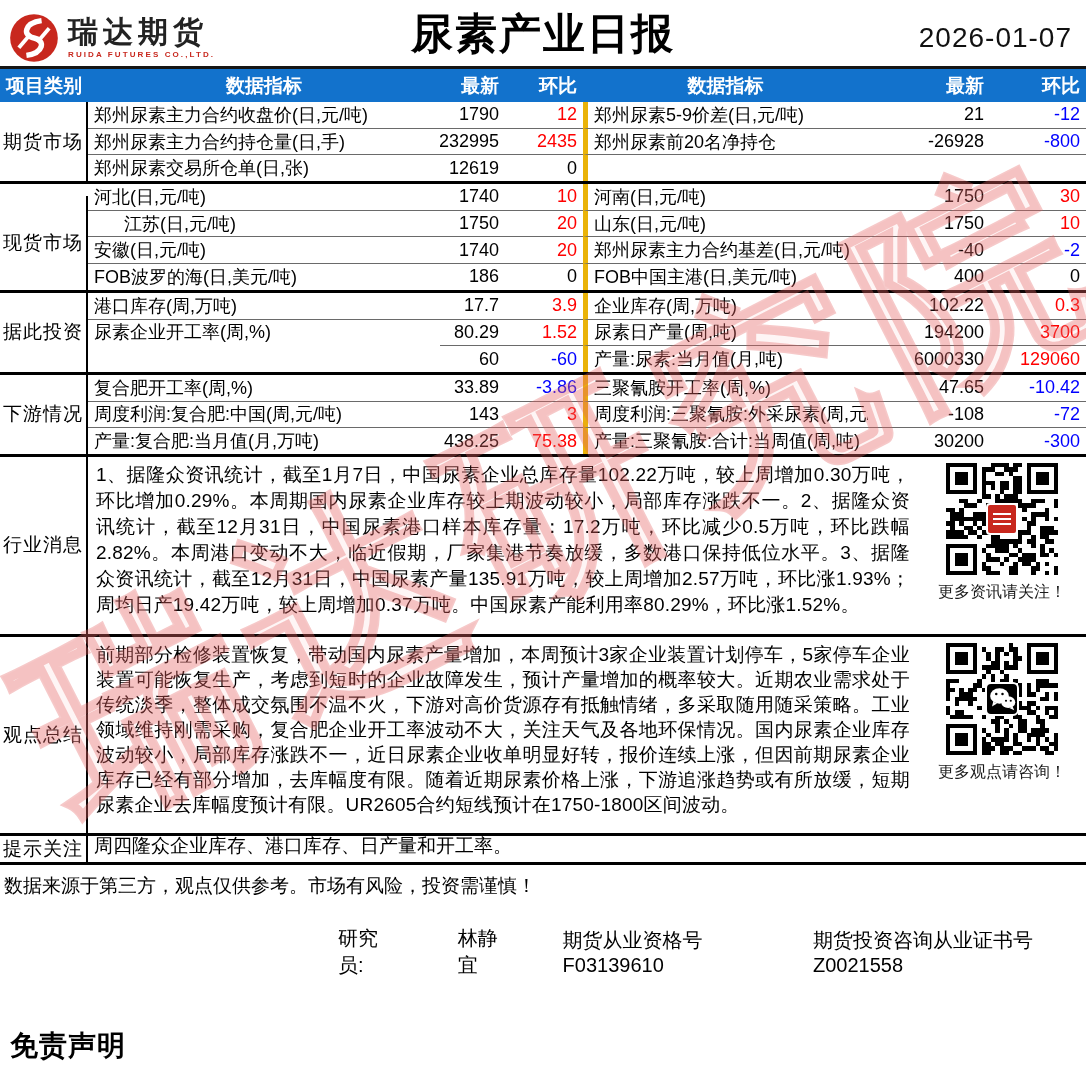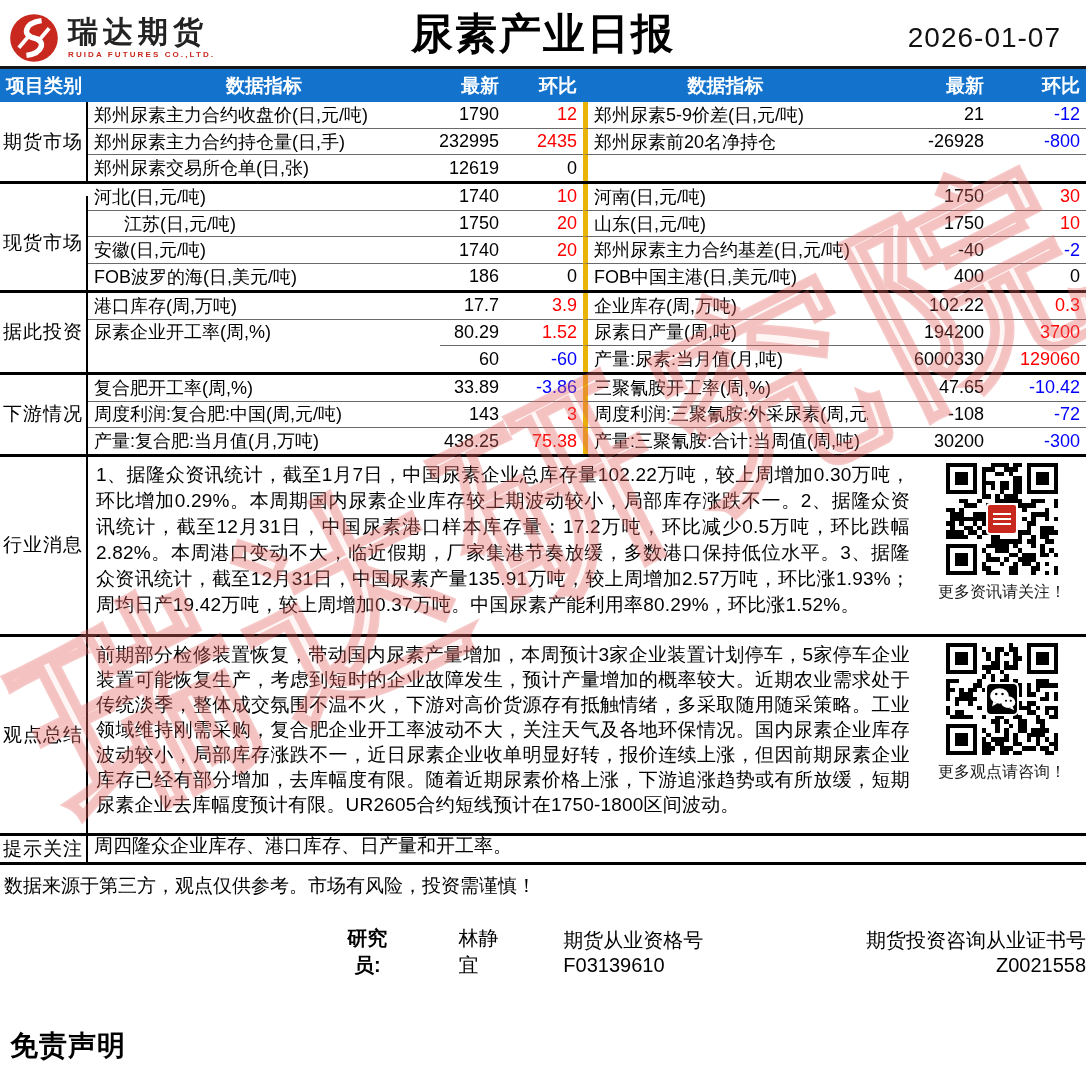--- a/index.html
+++ b/index.html
@@ -5,21 +5,21 @@
   html,body{margin:0;padding:0;background:#fff;}
   body{width:1086px;height:1073px;overflow:hidden;font-family:"Liberation Sans","DejaVu Sans",sans-serif;color:#000;}
   .page{position:relative;width:1086px;height:1073px;background:#fff;}
 
   
   .report-header{position:relative;height:66px;}
   .brand{position:absolute;left:8px;top:12px;display:flex;align-items:center;gap:8px;}
   .brand-cn{font-size:30px;font-weight:bold;letter-spacing:5px;color:#222;line-height:30px;}
   .brand-en{font-size:8px;letter-spacing:2.1px;color:#C8281E;margin-top:3px;font-weight:bold;}
   .report-title{position:absolute;left:0;right:0;top:6px;text-align:center;font-size:42px;font-weight:900;letter-spacing:2px;}
-  .report-date{position:absolute;right:25px;top:22px;font-size:28px;letter-spacing:1px;color:#111;}
+  .report-date{position:absolute;right:14px;top:22px;font-size:28px;letter-spacing:1px;color:#111;}
 
   
   .t-grid{display:grid;grid-template-columns:88px 352px 65px 78px 285px 122px 96px;}
   .thead{background:#1272CC;color:#fff;font-weight:bold;font-size:19px;height:33px;border-top:3px solid #151515;}
   .thead .hcell{display:flex;align-items:center;padding:0 6px;}
   .hc-center{justify-content:center;}
   .hc-right{justify-content:flex-end;}
   .tsec{border-bottom:3px solid #000;}
   .cat{grid-column:1;display:flex;align-items:center;justify-content:center;font-size:19px;border-right:2px solid #000;letter-spacing:1px;}
   .cell{display:flex;align-items:center;height:25.7px;font-size:18px;padding:0 6px;white-space:nowrap;overflow:hidden;}
@@ -42,24 +42,24 @@
   .qrc-red{width:28px;height:28px;background:#C8281E;border-radius:4px;
     background-image:linear-gradient(#C8281E 8px,#fff 8px,#fff 10px,#C8281E 10px,#C8281E 13px,#fff 13px,#fff 15px,#C8281E 15px,#C8281E 18px,#fff 18px,#fff 20px,#C8281E 20px);
     background-size:18px 28px;background-position:5px 0;background-repeat:no-repeat;border:2px solid #fff;}
   .qrc-black{width:30px;height:30px;background:#000;border-radius:6px;border:2px solid #fff;display:flex;align-items:center;justify-content:center;}
   .qrcap{font-size:16px;margin-top:7px;color:#1a1a1a;}
   .tips-row .cell{height:20px;font-size:19px;}
 
   
   .footnote{font-size:19px;padding:8px 4px 0 4px;}
   .researcher{display:flex;align-items:center;margin-top:26px;padding-left:338px;font-size:20px;gap:0;}
-  .res-label{font-weight:bold;text-align:center;}
+  .res-label{font-weight:normal;}
   .res-name{margin-left:62px;}
   .res-cert1{margin-left:52px;}
-  .res-cert2{margin-left:38px;text-align:right;}
+  .res-cert2{margin-left:38px;}
 
   .disclaimer{margin-top:48px;padding:0 10px;}
   .disc-title{font-size:28px;font-weight:900;letter-spacing:1px;}
   .disc-body{margin-top:16px;font-size:20px;line-height:29px;text-align:justify;text-indent:2em;letter-spacing:0.5px;}
 
   
   .watermark{position:absolute;left:52%;top:46%;transform:translate(-50%,-50%) rotate(-27deg);
     font-size:215px;font-weight:bold;white-space:nowrap;letter-spacing:18px;
     color:rgba(236,120,120,0.07);-webkit-text-stroke:3px rgba(228,96,96,0.34);
     pointer-events:none;z-index:6;}

